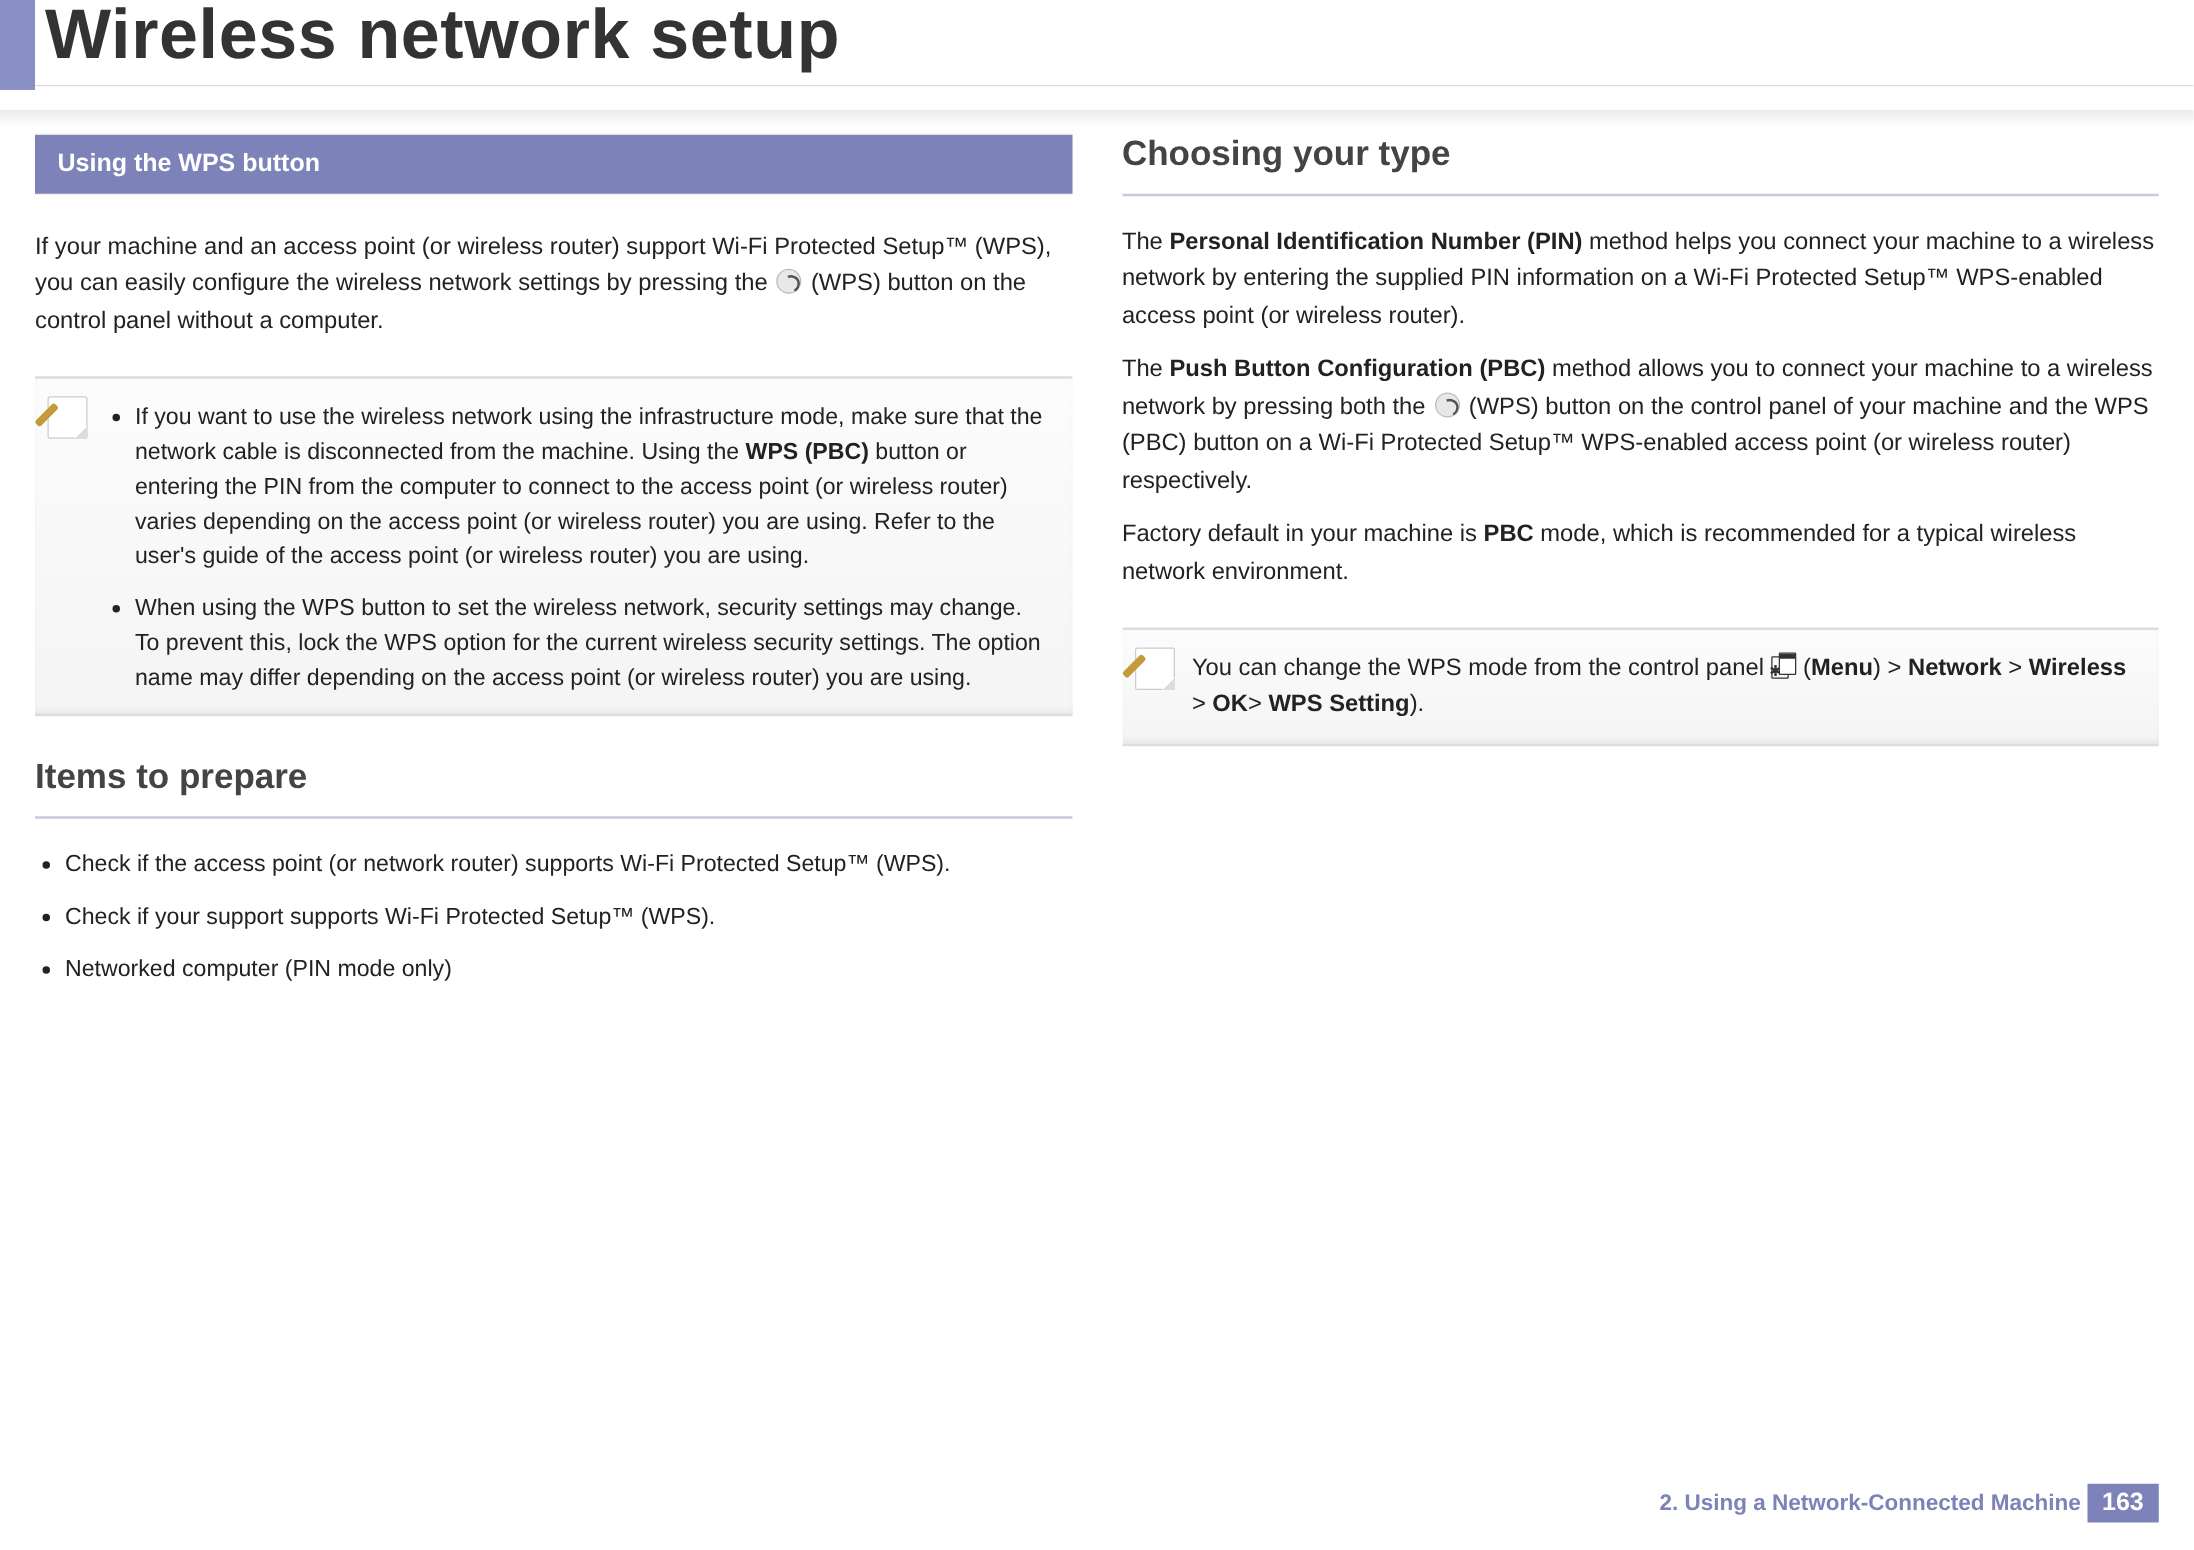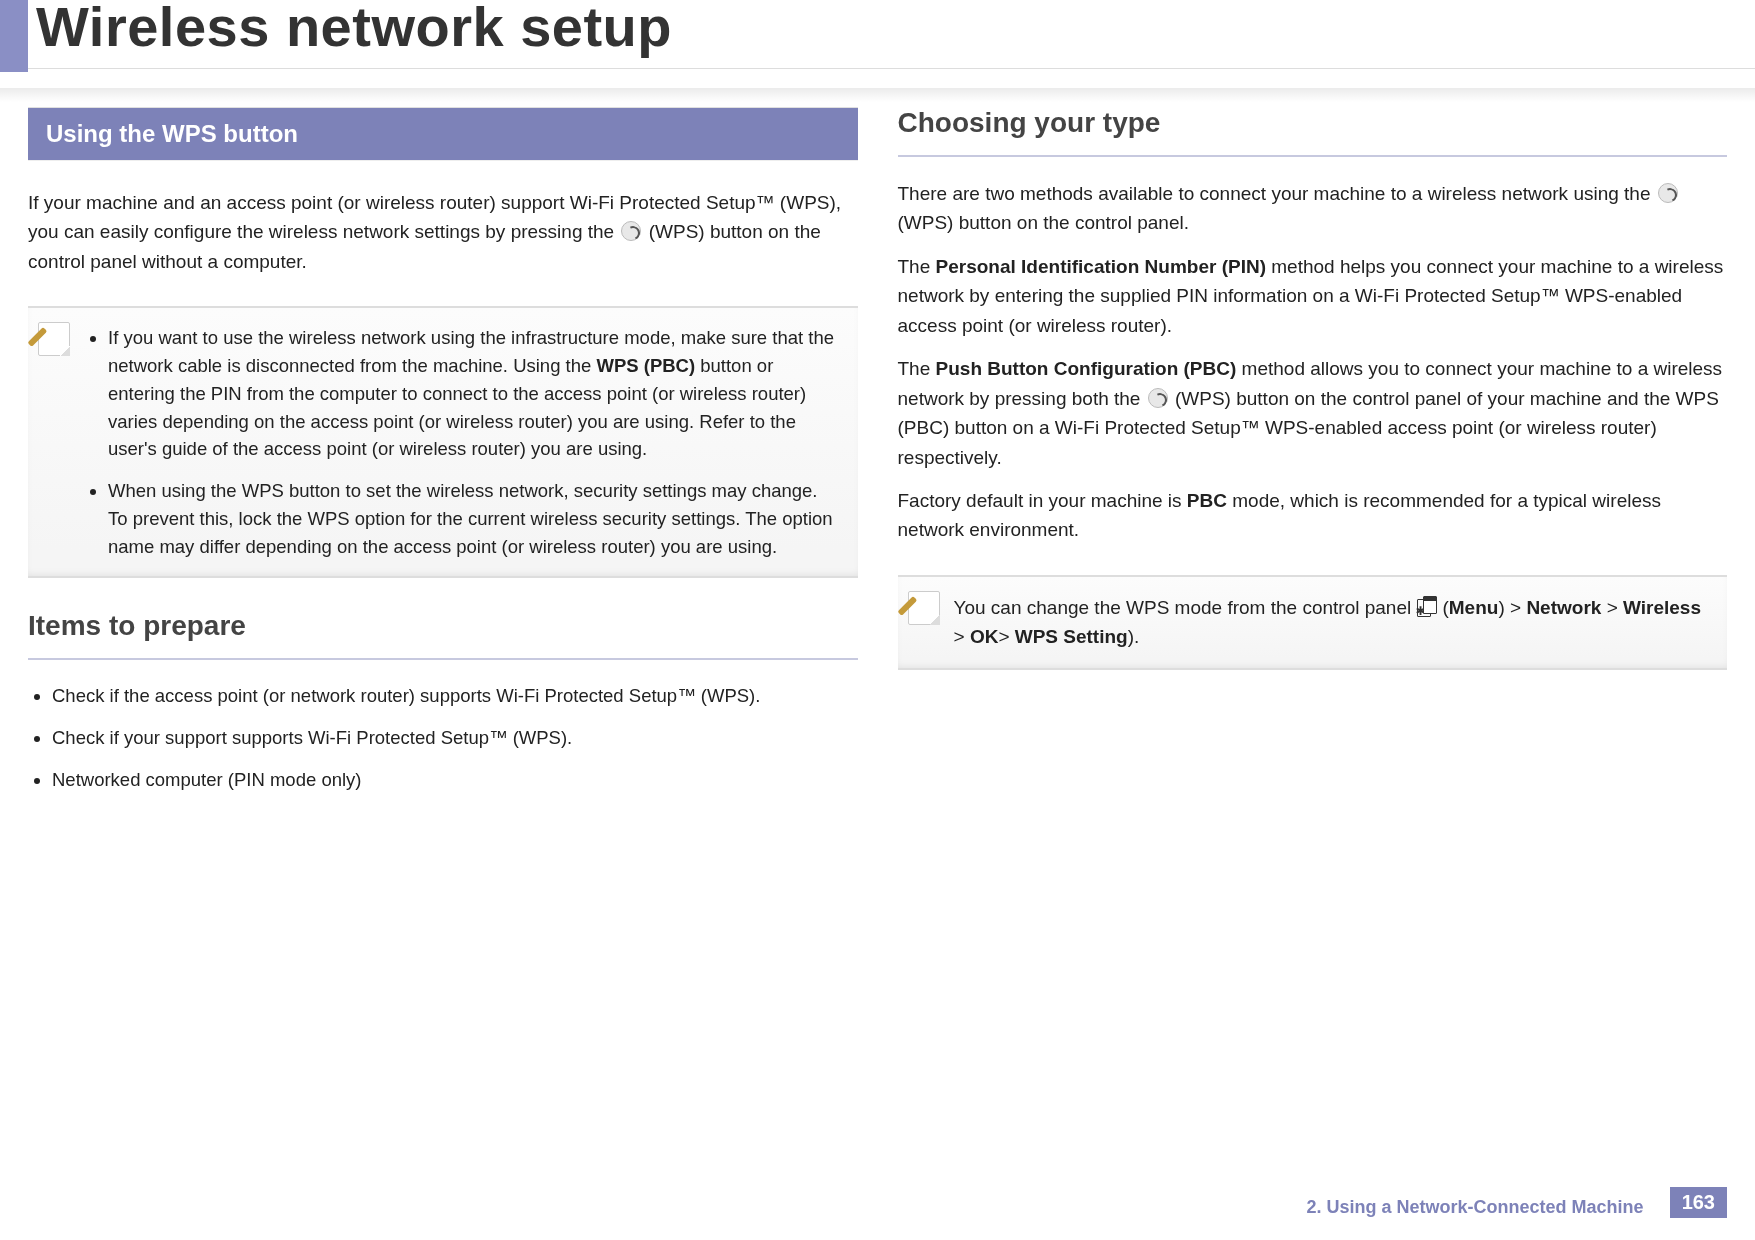--- a/index.html
+++ b/index.html
@@ -49,21 +49,21 @@
   .bluebox-wrap {
     background: #fff;
     border-top: 1px solid #e0e0e0;
     margin-bottom: 28px;
     box-shadow: 0 -1px 0 #fff, 0 1px 0 #eee;
   }
   .bluebox {
     background: #7d82b8;
     color: #fff;
     font-weight: 700;
-    font-size: 24px;
+    font-size: 20px;
     padding: 12px 18px;
   }
   .body-text {
     font-size: 19px;
     line-height: 1.55;
     margin-bottom: 14px;
     color: #222;
   }
   .wps-icon {
     display: inline-block;
@@ -171,22 +171,22 @@
     position:absolute;
     left:-2px; bottom:-4px;
     font-size:12px;
     color:#333;
   }
   .footer {
     position: absolute;
     bottom: 22px;
     right: 28px;
     display:flex;
-    align-items:flex-end;
-    gap:26px;
+    align-items:center;
+    gap:5px;
   }
   .footer-text {
     font-size: 18px;
     font-weight: 700;
     color: #7d82b8;
   }
   .footer-page {
     background: #7d82b8;
     color: #fff;
     font-weight: 700;
@@ -230,25 +230,20 @@
     <ul>
       <li>Check if the access point (or network router) supports Wi-Fi Protected Setup™ (WPS).</li>
       <li>Check if your support supports Wi-Fi Protected Setup™ (WPS).</li>
       <li class="last">Networked computer (PIN mode only)</li>
     </ul>
   </div>
 
   <div class="col col-right">
     <h3 class="sub">Choosing your type</h3>
 
-    <p class="body-text">
-      <span>There are two methods available to connect your machine to a wireless network using the </span>
-      <span class="wps-icon"></span>
-      <span> (WPS) button on the control panel.</span>
-    </p>
 
     <p class="body-text">
       <span>The </span><span class="bold">Personal Identification Number (PIN)</span><span> method helps you connect your machine to a wireless network by entering the supplied PIN information on a Wi-Fi Protected Setup™ WPS-enabled access point (or wireless router).</span>
     </p>
 
     <p class="body-text">
       <span>The </span><span class="bold">Push Button Configuration (PBC)</span><span> method allows you to connect your machine to a wireless network by pressing both the </span>
       <span class="wps-icon"></span>
       <span> (WPS) button on the control panel of your machine and the WPS (PBC) button on a Wi-Fi Protected Setup™ WPS-enabled access point (or wireless router) respectively.</span>
     </p>

